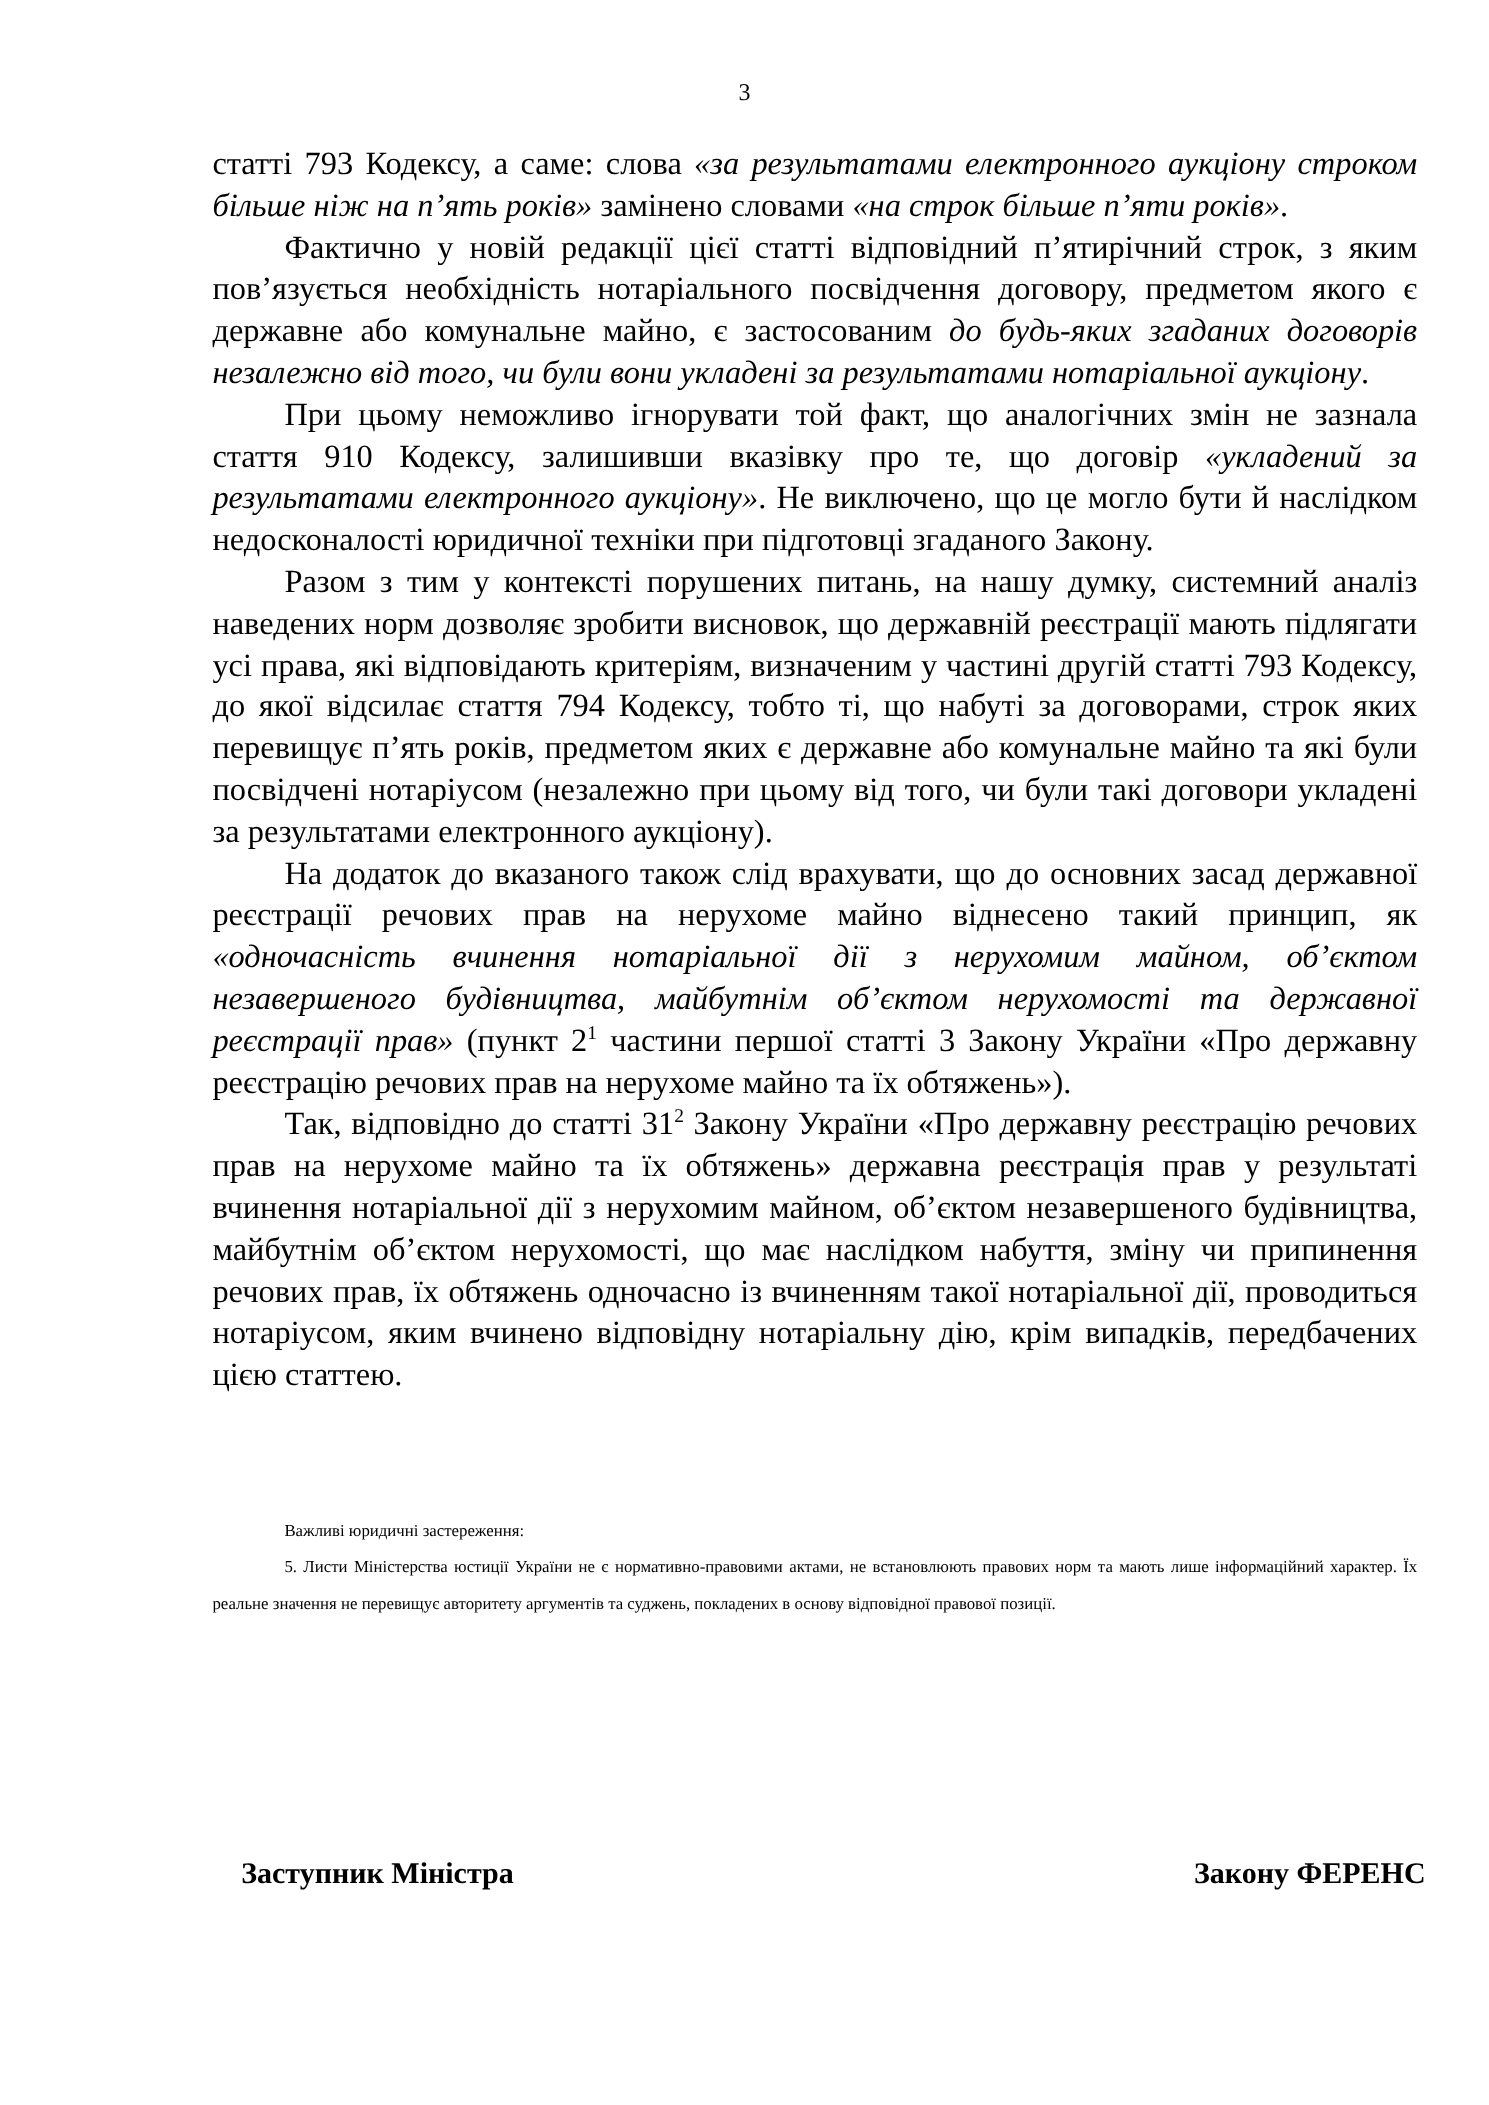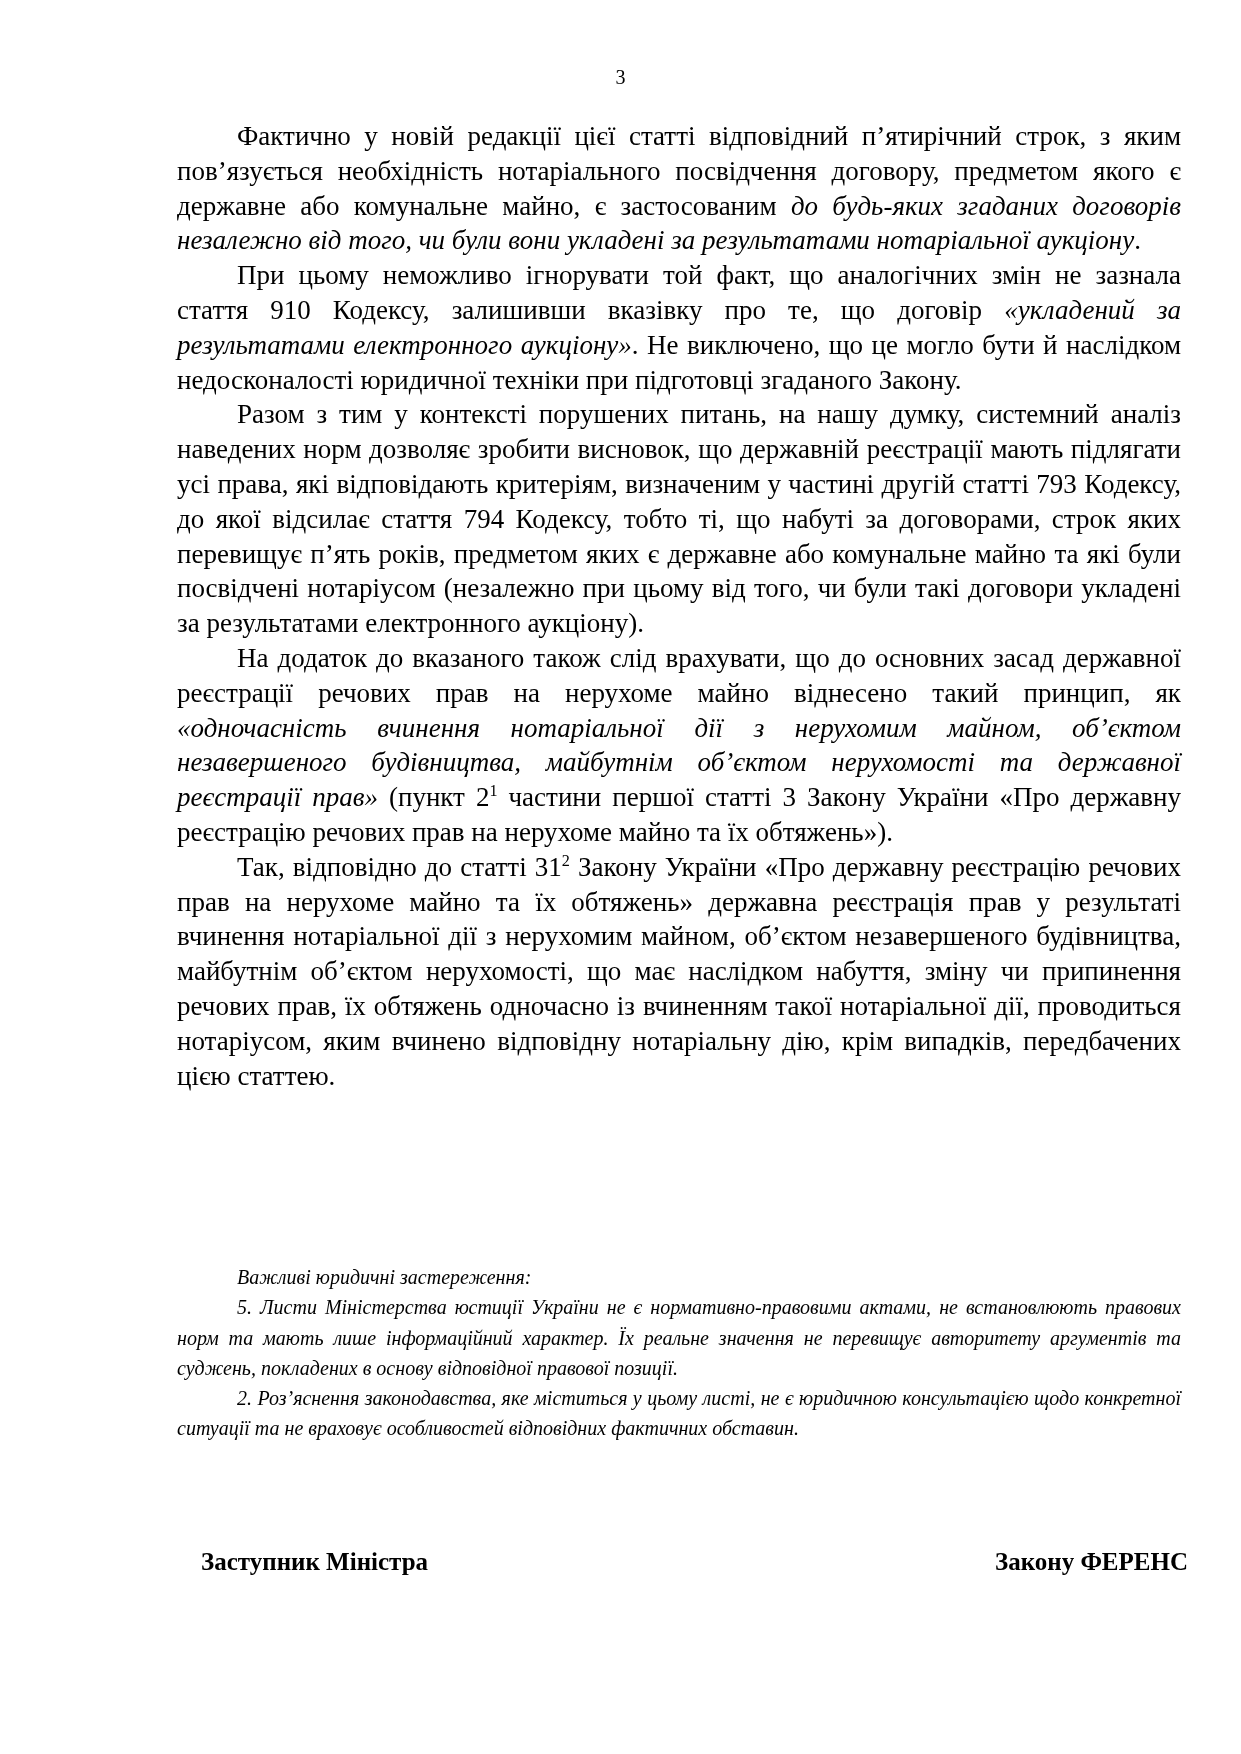--- a/index.html
+++ b/index.html
@@ -10,47 +10,47 @@
   }
   .body-text {
     position: absolute; top: 119px; left: 177px; width: 1004px;
     font-family: "Liberation Serif", serif; font-size: 27px; line-height: 34.8px;
     text-align: justify;
   }
   .body-text p { margin: 0; }
   .body-text p.indent { text-indent: 60px; }
   .disclaimer {
     position: absolute; top: 1262px; left: 177px; width: 1004px;
-    font-family: "Liberation Serif", serif; font-size: 20px; line-height: 30.3px;
-    font-style: italic; text-align: justify;
+    font-family: "Liberation Serif", serif; font-size: 14px; line-height: 30.3px;
+    text-align: justify;
   }
   .disclaimer p { margin: 0; text-indent: 60px; }
   .signature {
     position: absolute; top: 1548px; left: 177px; width: 987px;
     font-family: "Liberation Serif", serif; font-size: 25px; font-weight: bold;
     display: flex; justify-content: space-between; margin-left: 24px;
   }
   i { font-style: italic; }
   sup { font-size: 60%; line-height: 0; vertical-align: super; }
 </style>
 </head>
 <body>
 
 <div class="page-num">3</div>
 
 <div class="body-text" id="body-text">
+    <p><span>статті 793 Кодексу, а саме: слова </span><i>«за результатами електронного аукціону строком більше ніж на п’ять років»</i><span> замінено словами </span><i>«на строк більше п’яти років»</i><span>.</span></p>
     <p class="indent"><span>Фактично у новій редакції цієї статті відповідний п’ятирічний строк, з яким пов’язується необхідність нотаріального посвідчення договору, предметом якого є державне або комунальне майно, є застосованим </span><i>до будь-яких згаданих договорів незалежно від того, чи були вони укладені за результатами нотаріальної аукціону</i><span>.</span></p>
     <p class="indent"><span>При цьому неможливо ігнорувати той факт, що аналогічних змін не зазнала стаття 910 Кодексу, залишивши вказівку про те, що договір </span><i>«укладений за результатами електронного аукціону»</i><span>. Не виключено, що це могло бути й наслідком недосконалості юридичної техніки при підготовці згаданого Закону.</span></p>
     <p class="indent"><span>Разом з тим у контексті порушених питань, на нашу думку, системний аналіз наведених норм дозволяє зробити висновок, що державній реєстрації мають підлягати усі права, які відповідають критеріям, визначеним у частині другій статті 793 Кодексу, до якої відсилає стаття 794 Кодексу, тобто ті, що набуті за договорами, строк яких перевищує п’ять років, предметом яких є державне або комунальне майно та які були посвідчені нотаріусом (незалежно при цьому від того, чи були такі договори укладені за результатами електронного аукціону).</span></p>
     <p class="indent"><span>На додаток до вказаного також слід врахувати, що до основних засад державної реєстрації речових прав на нерухоме майно віднесено такий принцип,  як </span><i>«одночасність вчинення нотаріальної дії з нерухомим майном, об’єктом незавершеного будівництва, майбутнім об’єктом нерухомості та державної реєстрації прав»</i><span> (пункт 2</span><sup>1</sup><span> частини першої статті 3 Закону України «Про державну реєстрацію речових прав на нерухоме майно та їх обтяжень»).</span></p>
     <p class="indent"><span>Так, відповідно до статті 31</span><sup>2</sup><span> Закону України «Про державну реєстрацію речових прав на нерухоме майно та їх обтяжень» державна реєстрація прав у результаті вчинення нотаріальної дії з нерухомим майном, об’єктом незавершеного будівництва,  майбутнім об’єктом нерухомості, що має наслідком набуття, зміну чи припинення речових прав, їх обтяжень одночасно із вчиненням такої нотаріальної дії, проводиться нотаріусом, яким вчинено відповідну нотаріальну дію, крім випадків, передбачених цією статтею.</span></p>
   </div>
 
 <div class="disclaimer">
   <p>Важливі юридичні застереження:</p>
   <p>5. Листи Міністерства юстиції України не є нормативно-правовими актами, не встановлюють правових норм та мають лише інформаційний характер. Їх реальне значення не перевищує авторитету аргументів та суджень, покладених в основу відповідної правової позиції.</p>
-  <p>2. Роз’яснення законодавства, яке міститься у цьому листі, не є юридичною консультацією щодо конкретної ситуації та не враховує особливостей відповідних фактичних обставин.</p>
 </div>
 
 <div class="signature">
   <span>Заступник Міністра</span>
   <span>Закону ФЕРЕНС</span>
 </div>
 
 </body></html>

